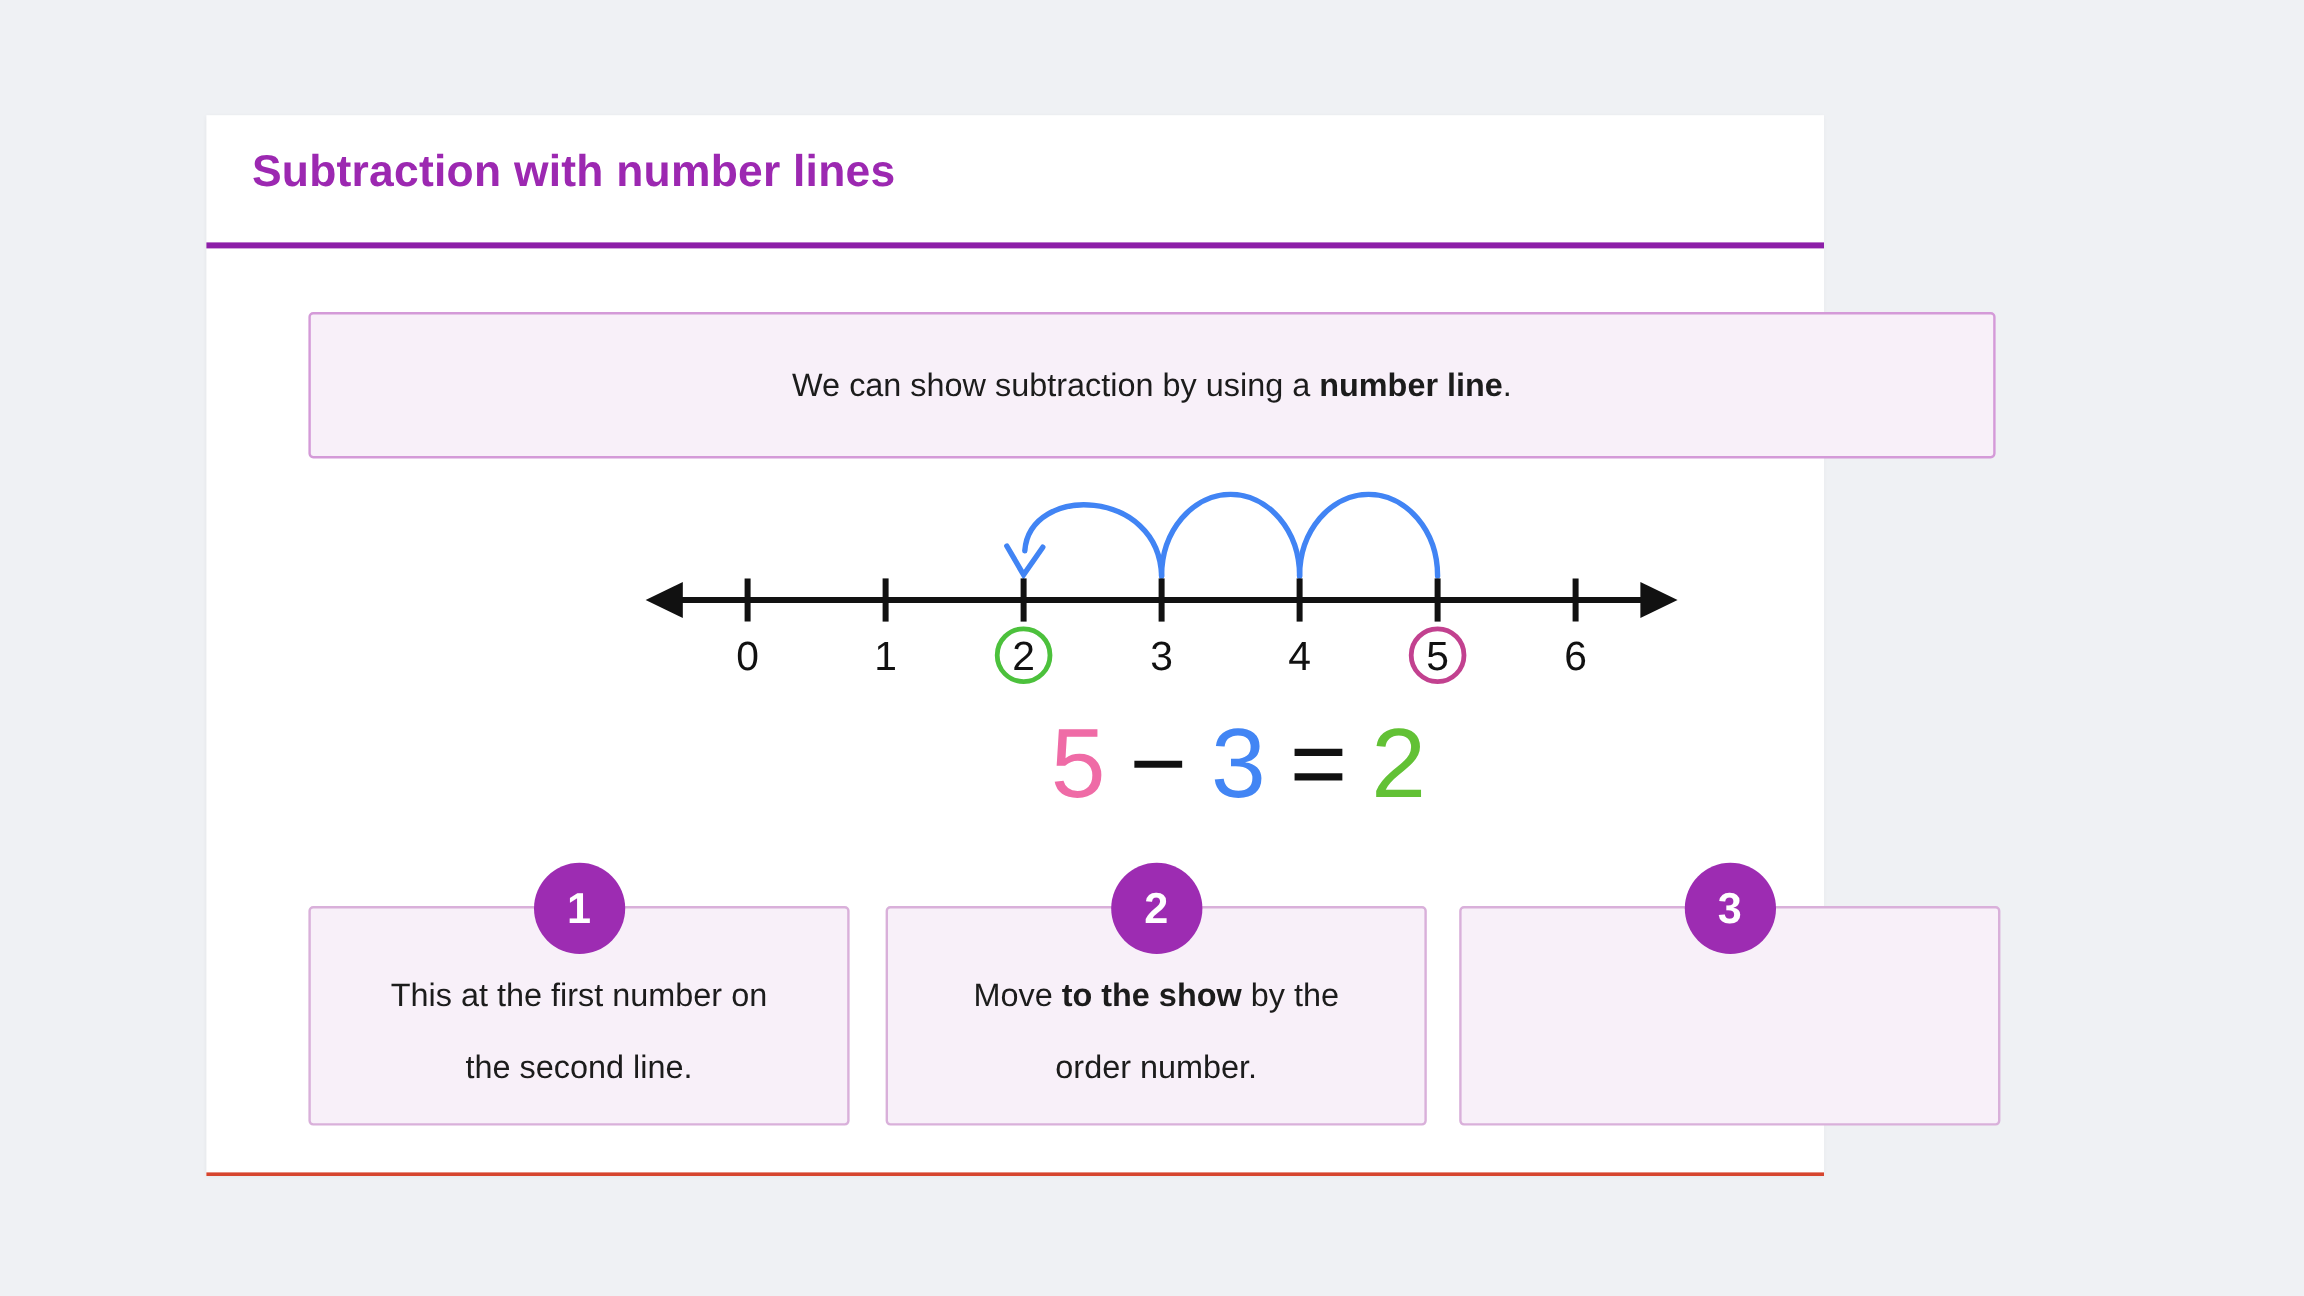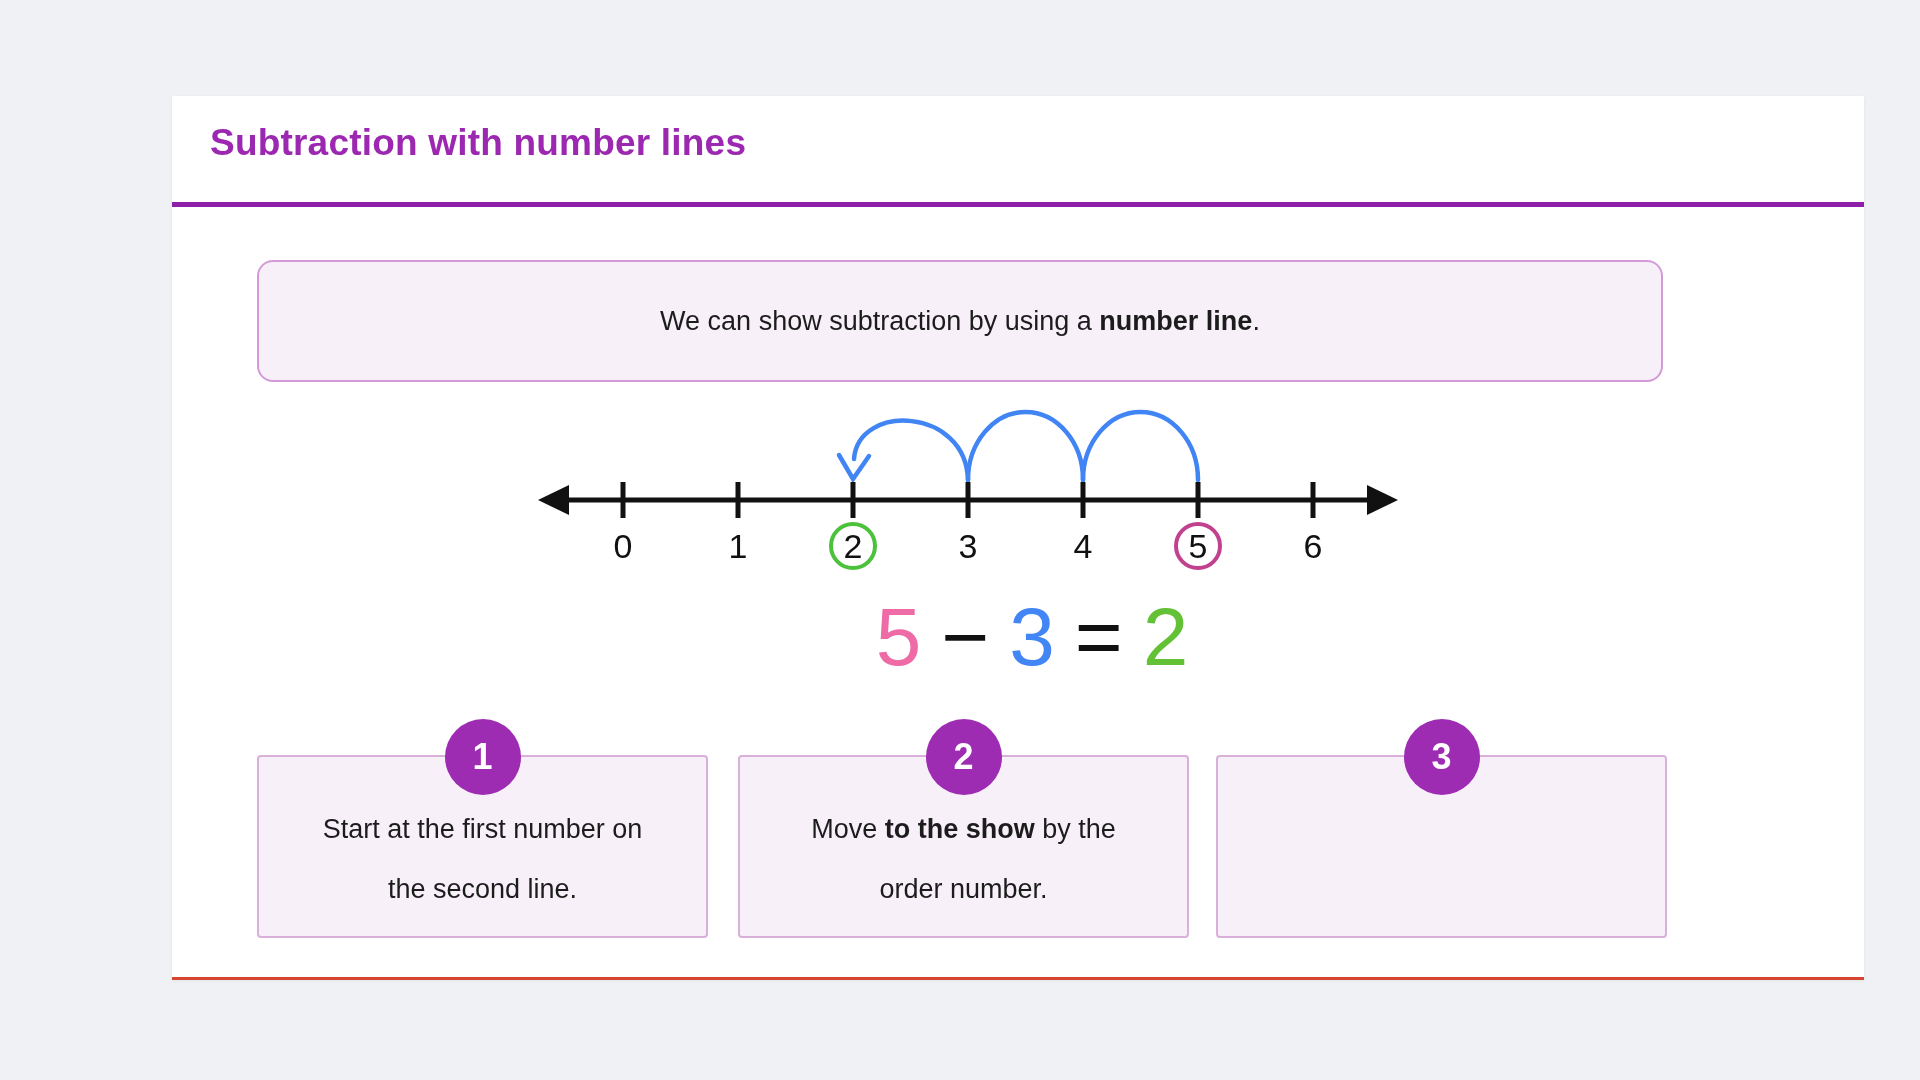--- a/index.html
+++ b/index.html
@@ -5,35 +5,35 @@
   * { margin:0; padding:0; box-sizing:border-box; }
   html,body { width:1920px; height:1080px; }
   body {
     background:#eff1f4;
     font-family:"Liberation Sans", sans-serif;
     color:#1c1c1c;
     position:relative;
     overflow:hidden;
   }
   .panel {
-    position:absolute; left:172px; top:96px; width:1692px; height:884px;
+    position:absolute; left:172px; top:96px; width:1348px; height:884px;
     background:#ffffff;
     border-bottom:3px solid #d6452e;
     box-shadow:0 1px 4px rgba(0,0,0,0.05);
   }
   .title {
     position:absolute; left:38px; top:26px;
     font-size:37px; font-weight:800; letter-spacing:0.2px;
   }
   .rule {
     position:absolute; left:0; top:106px; width:100%; height:5px;
   }
   .infobox {
     position:absolute; left:85px; top:164px; width:1406px; height:122px;
-    background:#f8f0f9; border:2px solid #d49ad8; border-radius:16px;
+    background:#f8f0f9; border:2px solid #d49ad8; border-radius:4px;
     display:flex; flex-direction:column; justify-content:center;
     text-align:center; font-size:27px; line-height:57px; color:#1c1c1c;
   }
   .numberline { position:absolute; left:361px; top:299px; }
   .nl-label { font-size:34px; font-weight:500; fill:#111111; }
   .equation {
     position:absolute; top:500px; left:860px; transform:translateX(-50%);
     font-size:82px; font-weight:400; white-space:nowrap; line-height:1;
   }
   .equation .op { margin:0 20px; color:#111111; }
@@ -103,21 +103,21 @@
     <circle cx="320" cy="151" r="22" fill="none" stroke-width="4" stroke="#4cc13c"></circle>
     <circle cx="665" cy="151" r="22" fill="none" stroke-width="4" stroke="#c2418f"></circle>
   </svg>
 
   <div class="equation">
     <span style="color: rgb(239, 107, 166);">5</span><span class="op">−</span><span style="color: rgb(66, 133, 244);">3</span><span class="op">=</span><span style="color: rgb(98, 193, 53);">2</span>
   </div>
 
   <div class="card card-1">
     <div class="badge" style="background: rgb(157, 44, 178);">1</div>
-    <div class="card-text"><span>Start at the first number on</span><br><span>the second line.</span></div>
+    <div class="card-text"><span>This at the first number on</span><br><span>the second line.</span></div>
   </div>
 
   <div class="card card-2">
     <div class="badge" style="background: rgb(157, 44, 178);">2</div>
     <div class="card-text"><span>Move </span><span class="seg-b">to the show</span><span> by the</span><br><span>order number.</span></div>
   </div>
 
   <div class="card card-3">
     <div class="badge" style="background: rgb(157, 44, 178);">3</div>
   </div>

